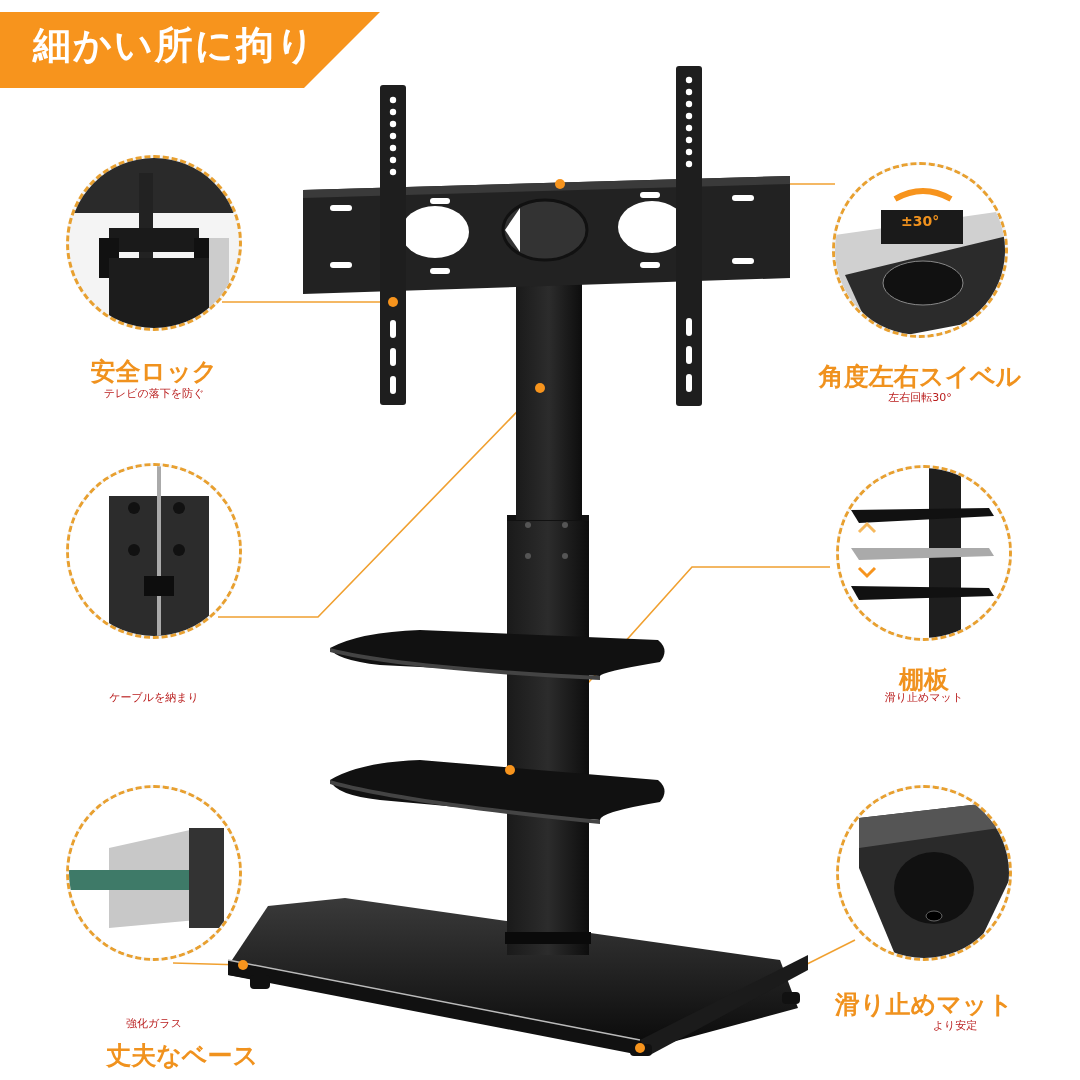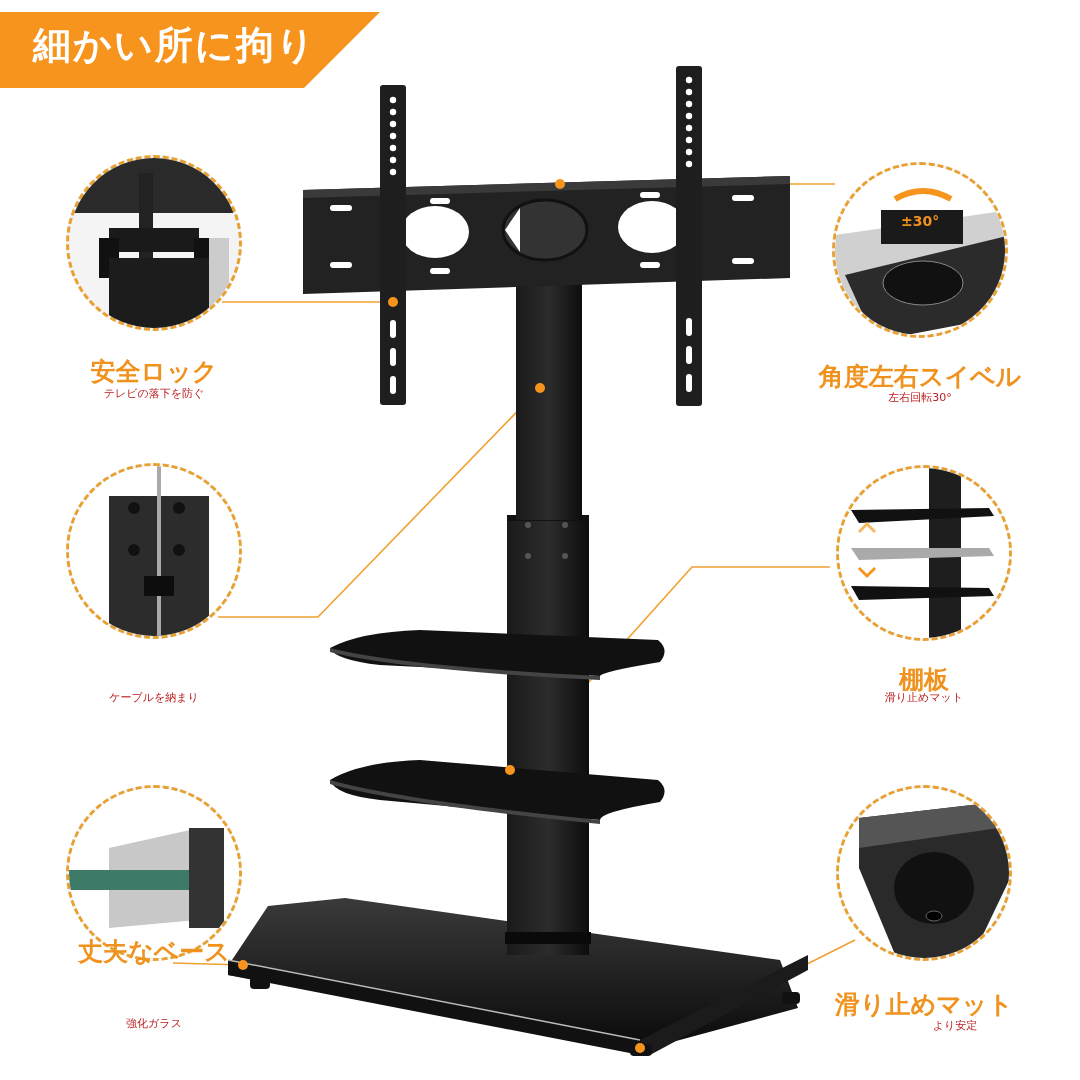--- a/index.html
+++ b/index.html
@@ -185,18 +185,18 @@
   <div class="sub" style="left:50px;top:386px;width:208px;">テレビの落下を防ぐ</div>
 
   <div class="title" style="left:790px;top:360px;width:260px;">角度左右スイベル</div>
   <div class="sub" style="left:820px;top:390px;width:200px;">左右回転30°</div>
 
   <div class="sub" style="left:50px;top:690px;width:208px;">ケーブルを納まり</div>
 
   <div class="title" style="left:836px;top:663px;width:176px;">棚板</div>
   <div class="sub" style="left:836px;top:690px;width:176px;">滑り止めマット</div>
 
-  <div class="title" style="left:50px;top:935px;width:208px;">丈夫なベース</div>
+  <div class="title" style="left:50px;top:1039px;width:208px;text-align:right;">丈夫なベース</div>
   <div class="sub" style="left:50px;top:1016px;width:208px;">強化ガラス</div>
 
   <div class="title" style="left:816px;top:988px;width:216px;">滑り止めマット</div>
   <div class="sub" style="left:847px;top:1018px;width:216px;">より安定</div>
 </div>
 
 </body></html>

